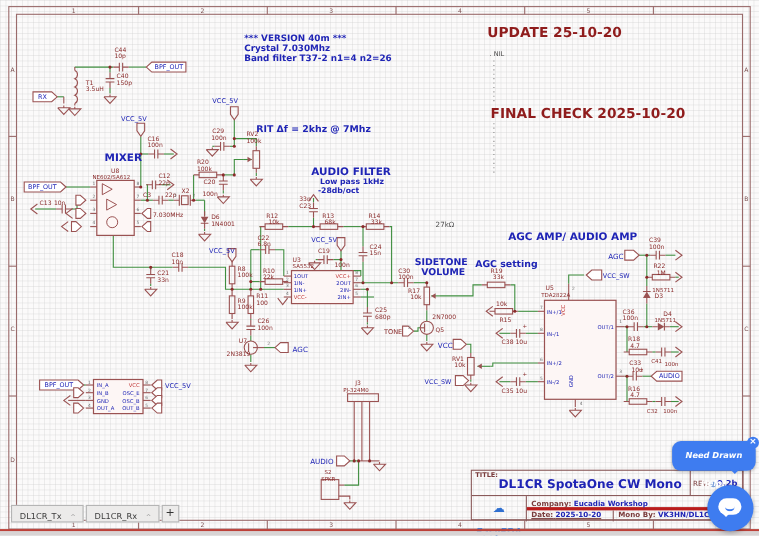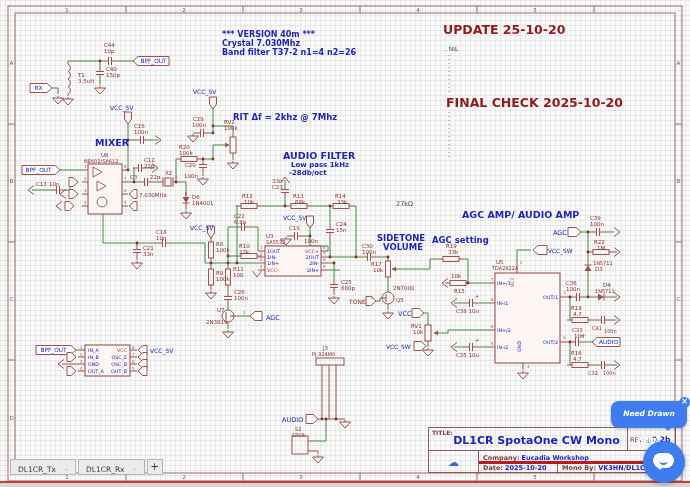--- a/index.html
+++ b/index.html
@@ -606,21 +606,21 @@
       <span class="tb-title-label">TITLE:</span>
       <span class="tb-title">DL1CR SpotaOne CW Mono</span>
       <span class="tb-rev"><span>REV:</span><span class="rev-dot"></span><b>0.2b</b></span>
     </div>
     <div class="tb-logo"><span class="cloud">☁</span> <span>EasyEDA</span></div>
     <div class="tb-r2">
       <span style="position:absolute;left:4px;top:2px;"><span class="lab">Company:</span> <span class="val">Eucadia Workshop</span></span>
       <span class="tb-sheet">Sheet:</span>
     </div>
     <div class="tb-r3">
-      <span style="position:absolute;left:4px;top:1px;"><span class="lab">Date:</span> <span class="val">2025-10-20</span></span>
+      <span style="position:absolute;left:4px;top:1px;text-decoration:underline;"><span class="lab">Date:</span> <span class="val">2025-10-20</span></span>
       <span class="tb-drawn"><span class="lab">Mono By:</span> <span class="val">VK3HN/DL1CR</span></span>
     </div>
   </div>
 
   <div class="tabs" id="tabs">
       <div class="tab">
         <span>DL1CR_Tx</span>
         <span class="chev">^</span>
       </div>
       <div class="tab">

